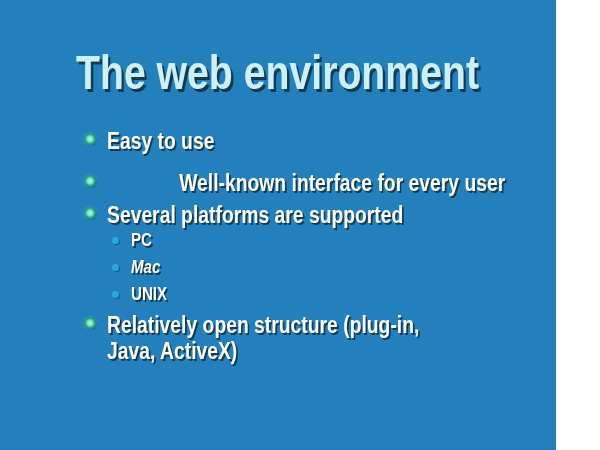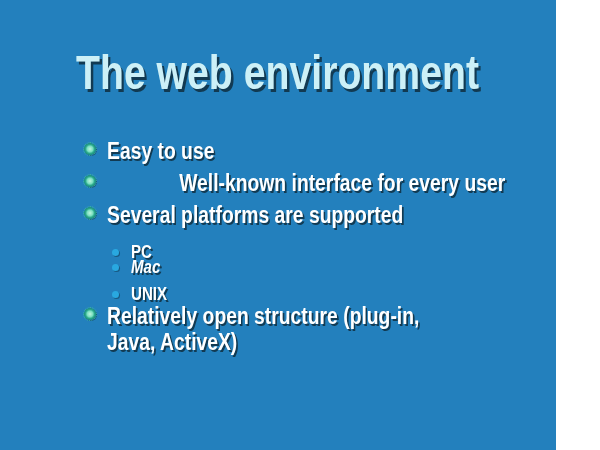--- a/index.html
+++ b/index.html
@@ -129,49 +129,49 @@
 </style>
 </head>
 <body>
 
 <div id="slide" style="background: rgb(35, 128, 189);">
 
   <div class="slide-title">The web environment</div>
 
   <ul class="body-list">
 
-    <li class="bullet-row lvl1" style="top:138px;height:30px;">
+    <li class="bullet-row lvl1" style="top:128px;height:30px;">
       <span class="marker" style="top:5px;"></span>
       <span class="btext">Easy to use</span>
     </li>
 
     <li class="bullet-row lvl1" style="top:170px;height:30px;text-align:center;">
       <span class="marker" style="top:5px;"></span>
       <span class="btext">Well-known interface for every user</span>
     </li>
 
     <li class="bullet-row lvl1" style="top:202px;height:30px;">
       <span class="marker" style="top:5px;"></span>
       <span class="btext">Several platforms are supported</span>
     </li>
 
-    <li class="bullet-row lvl2" style="top:242px;height:25px;">
+    <li class="bullet-row lvl2" style="top:230px;height:25px;">
       <span class="marker"></span>
       <span class="btext">PC</span>
     </li>
 
     <li class="bullet-row lvl2" style="top:257px;height:25px;font-style:italic;">
       <span class="marker"></span>
       <span class="btext">Mac</span>
     </li>
 
     <li class="bullet-row lvl2" style="top:284px;height:25px;padding-left:17px;">
       <span class="marker"></span>
       <span class="btext">UNIX</span>
     </li>
 
-    <li class="bullet-row lvl1" style="top:303px;height:56px;">
+    <li class="bullet-row lvl1" style="top:312px;height:56px;">
       <span class="marker" style="top:5px;"></span>
       <span class="btext" style="width:412px;">Relatively open structure (plug-in, Java, ActiveX)</span>
     </li>
 
   </ul>
 </div>
 
 </body></html>

